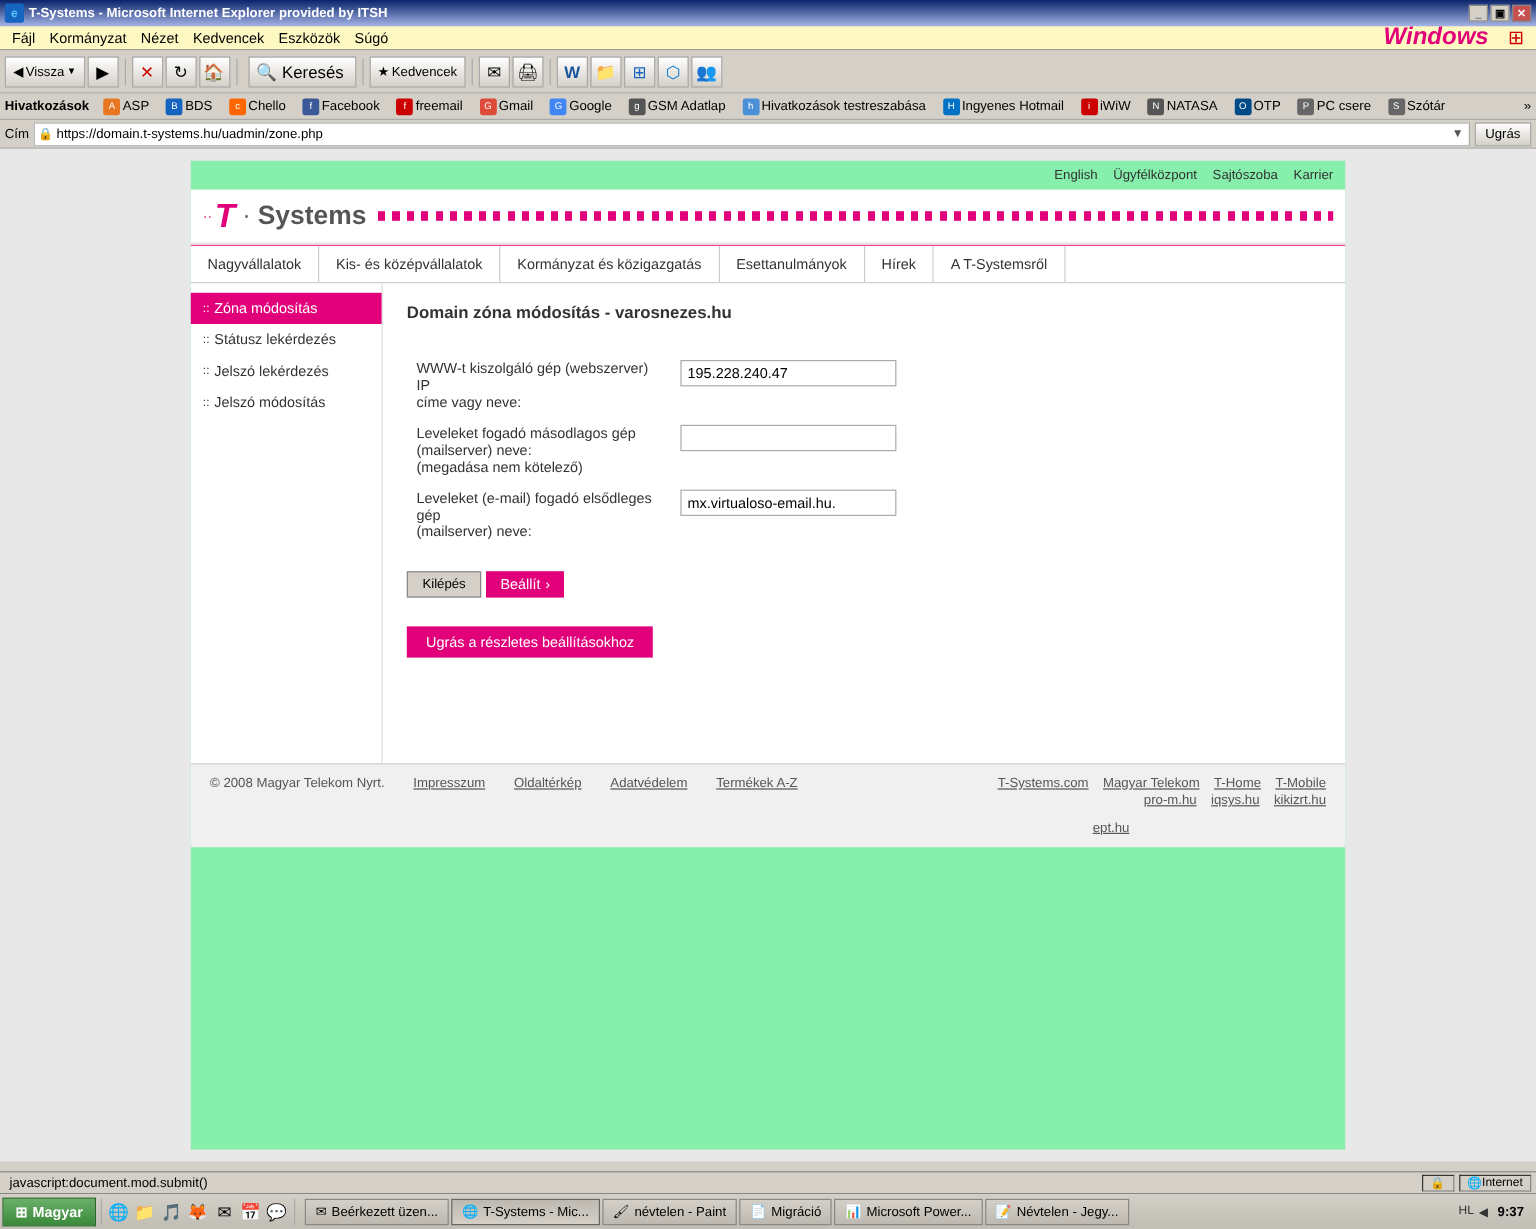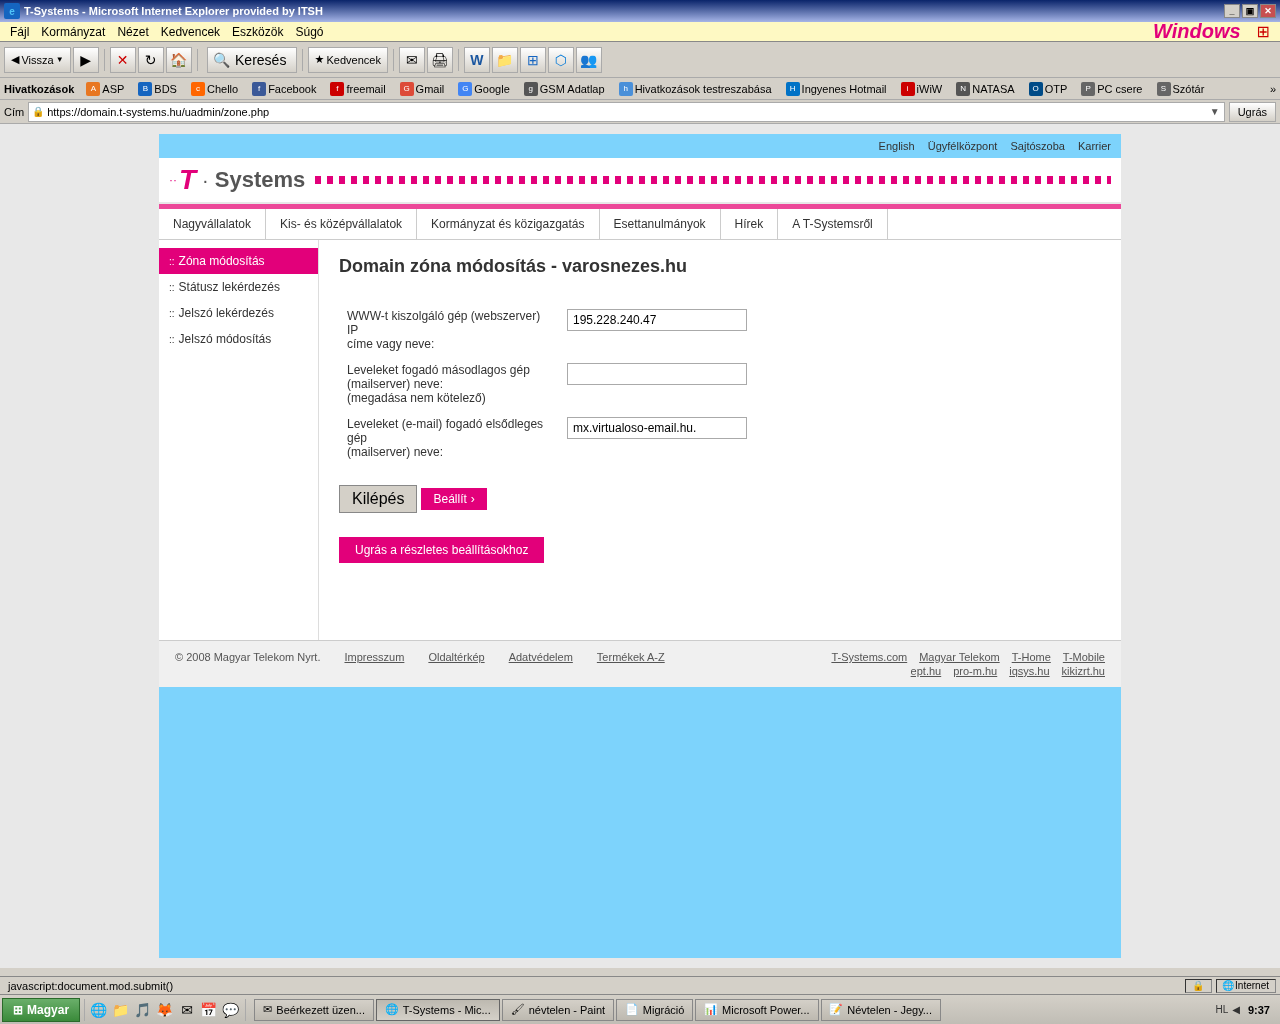--- a/index.html
+++ b/index.html
@@ -134,21 +134,21 @@
     
     .page-wrapper {
       background: #e8e8e8;
       min-height: 100%;
       display: flex;
       justify-content: center;
       padding: 10px 0;
     }
     .page-container {
       width: 962px;
-      background: #7dd3fc;
+      background: #86efac;
     }
 
     
     .top-links {
       text-align: right;
       padding: 6px 10px;
       font-size: 11px;
     }
     .top-links a { color: #333; text-decoration: none; margin-left: 10px; }
 
@@ -168,21 +168,21 @@
       flex: 1;
       height: 8px;
       background-image: repeating-linear-gradient(to right, #e2007a 0, #e2007a 6px, transparent 6px, transparent 12px);
       margin-left: 10px;
     }
 
     
     .nav-menu {
       display: flex;
       border-bottom: 1px solid #ccc;
-      border-top: 5px solid #ec4899;
+      border-top: 1px solid #ec4899;
       background: white;
     }
     .nav-item {
       padding: 8px 14px;
       font-size: 12px;
       color: #333;
       cursor: pointer;
       border-right: 1px solid #ccc;
       white-space: nowrap;
     }
@@ -217,21 +217,21 @@
     .sidebar-item .bullet { font-size: 10px; }
 
     
     .content-area {
       flex: 1;
       padding: 16px 20px;
       background: white;
     }
 
     .section-title {
-      font-size: 18px;
+      font-size: 14px;
       font-weight: bold;
       color: #333;
       margin-bottom: 20px;
       padding-bottom: 6px;
     }
 
     .form-table {
       width: 100%;
       border-collapse: collapse;
       margin-bottom: 20px;
@@ -249,21 +249,21 @@
       border: 1px solid #aaa;
       padding: 3px 5px;
       font-size: 12px;
       width: 180px;
     }
 
     .btn-exit {
       background: #d4d0c8;
       border: 1px solid #888;
       padding: 4px 12px;
-      font-size: 16px;
+      font-size: 11px;
       cursor: pointer;
       margin-right: 4px;
     }
     .btn-set {
       background: #e2007a;
       color: white;
       border: none;
       padding: 4px 12px;
       font-size: 12px;
       cursor: pointer;
@@ -621,21 +621,21 @@
           <span style="cursor:pointer; text-decoration:underline; color:#555;">Termékek A-Z</span>
         </div>
         <div style="text-align:left;">
           <div style="display:flex; gap:12px; justify-content:flex-end; margin-bottom:2px;">
             <span style="cursor:pointer; text-decoration:underline; color:#555;">T-Systems.com</span>
             <span style="cursor:pointer; text-decoration:underline; color:#555;">Magyar Telekom</span>
             <span style="cursor:pointer; text-decoration:underline; color:#555;">T-Home</span>
             <span style="cursor:pointer; text-decoration:underline; color:#555;">T-Mobile</span>
           </div>
           <div style="display:flex; gap:12px; justify-content:flex-end;">
-            <span style="cursor:pointer; text-decoration:underline; color:#555;">ept.hu</span>
+            <span style="cursor:pointer; text-decoration:underline; color:#555;margin-top:23px;">ept.hu</span>
             <span style="cursor:pointer; text-decoration:underline; color:#555;">pro-m.hu</span>
             <span style="cursor:pointer; text-decoration:underline; color:#555;">iqsys.hu</span>
             <span style="cursor:pointer; text-decoration:underline; color:#555;">kikizrt.hu</span>
           </div>
         </div>
       </div>
 
     </div>
   </div>
 </div>

